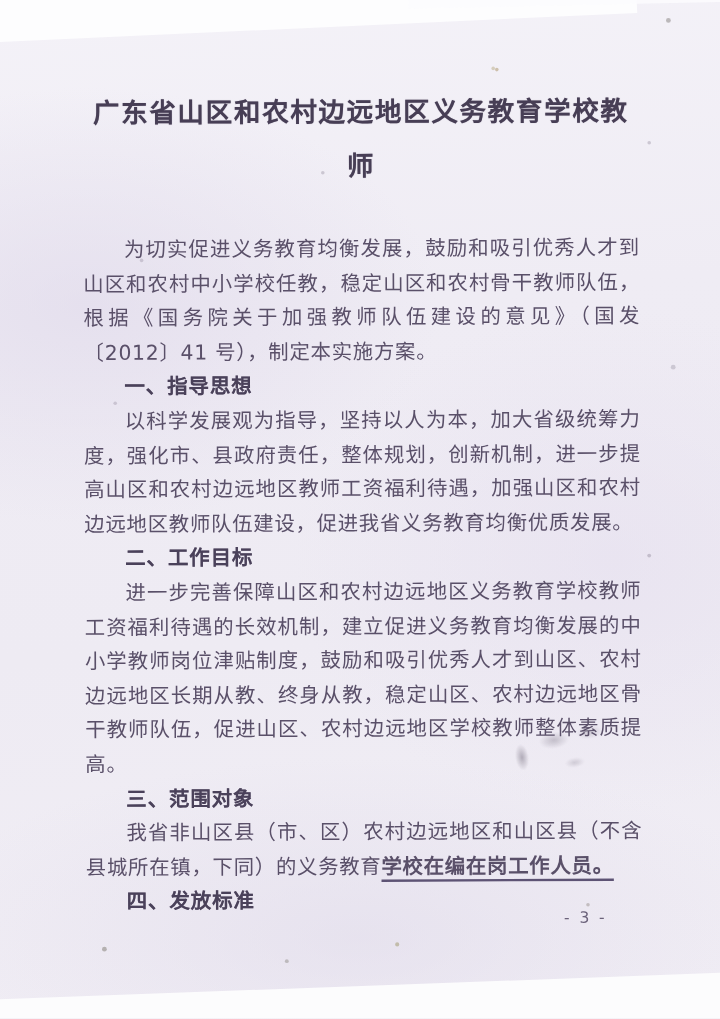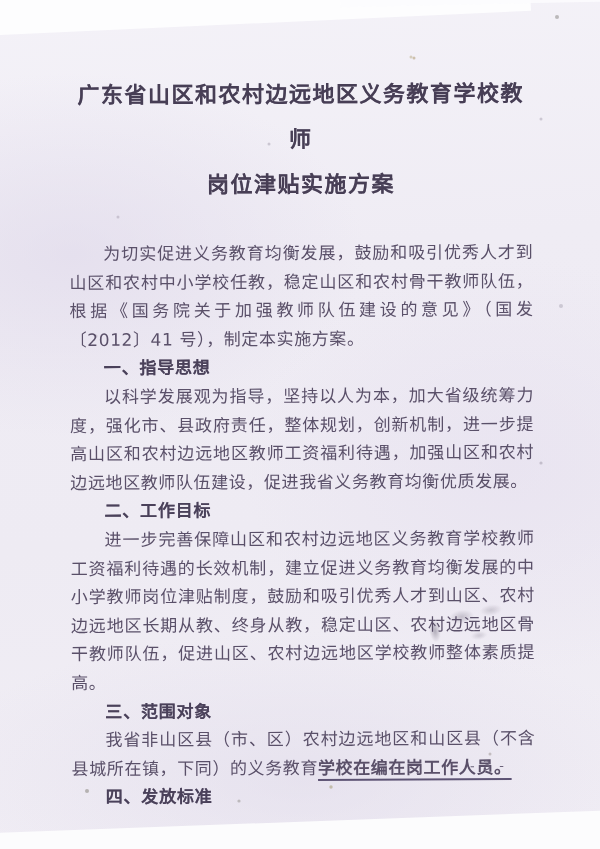--- a/index.html
+++ b/index.html
@@ -135,21 +135,20 @@
   <div class="edge-top"></div>
   <div class="edge-top-right"></div>
   <div class="edge-bottom"></div>
   <div class="speckles"></div>
   <div class="smudge"></div>
 
   <div class="content">
 
     <h1 class="title">
       <span>广东省山区和农村边远地区义务教育学校教师</span><br>
-      <span>岗位津贴实施方案</span>
     </h1>
 
     <p class="para">为切实促进义务教育均衡发展，鼓励和吸引优秀人才到山区和农村中小学校任教，稳定山区和农村骨干教师队伍，根据《国务院关于加强教师队伍建设的意见》（国发〔2012〕41 号），制定本实施方案。</p>
 
     <p class="sec-heading">一、指导思想</p>
     <p class="para">以科学发展观为指导，坚持以人为本，加大省级统筹力度，强化市、县政府责任，整体规划，创新机制，进一步提高山区和农村边远地区教师工资福利待遇，加强山区和农村边远地区教师队伍建设，促进我省义务教育均衡优质发展。</p>
 
     <p class="sec-heading">二、工作目标</p>
     <p class="para">进一步完善保障山区和农村边远地区义务教育学校教师工资福利待遇的长效机制，建立促进义务教育均衡发展的中小学教师岗位津贴制度，鼓励和吸引优秀人才到山区、农村边远地区长期从教、终身从教，稳定山区、农村边远地区骨干教师队伍，促进山区、农村边远地区学校教师整体素质提高。</p>
 

